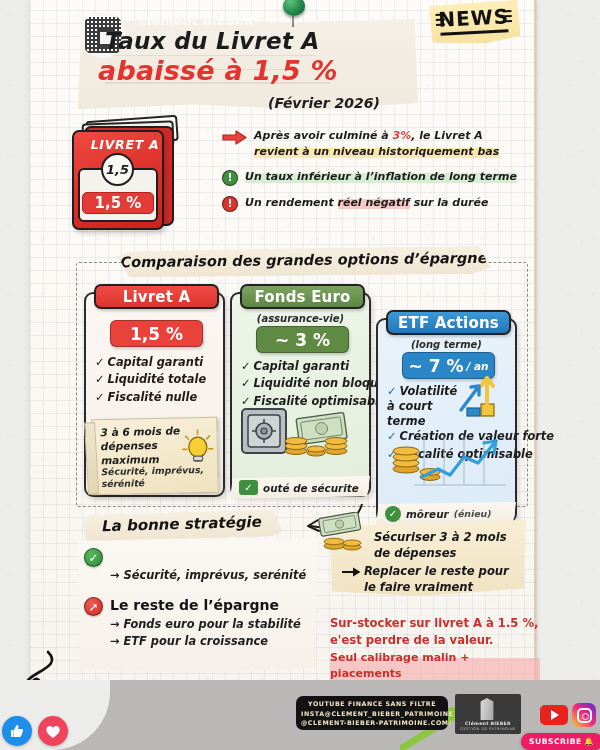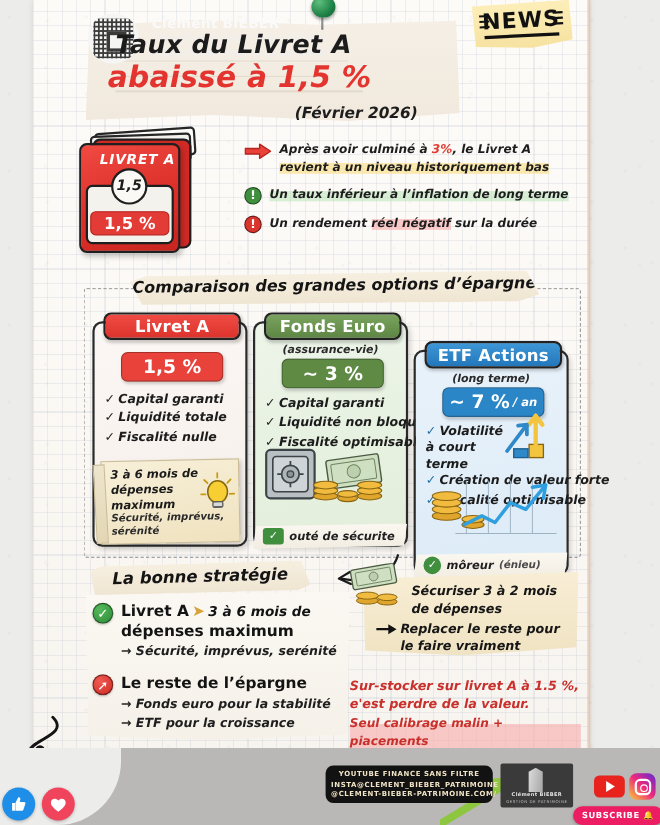--- a/index.html
+++ b/index.html
@@ -312,22 +312,22 @@
   #note-right .l2 {
     position:absolute; left:34px; top:44px; width:160px;
     font-size:11.6px; font-style:italic; font-weight:700; color:#161616; line-height:1.35;
   }
   #note-right .blkarr {
     position:absolute; left:12px; top:46px; width:19px; height:12px;
   }
   #cash-clip { position:absolute; left:318px; top:512px; width:56px; height:40px; z-index:6; }
 
   #warn-text {
-    position:absolute; left:318px; top:615px; width:210px; z-index:5;
-    font-size:11.6px; font-style:italic; font-weight:700; color:#c9302c; line-height:1.5;
+    position:absolute; left:330px; top:615px; width:210px; z-index:5;
+    font-size:11.6px; font-weight:700; color:#c9302c; line-height:1.5;
   }
   #warn-text .p2 { font-size:11px; font-weight:600; }
 
   
   #curve-arrow { position:absolute; left:296px; top:500px; width:70px; height:42px; z-index:6; }
   #left-arrow { position:absolute; left:14px; top:650px; width:56px; height:72px; z-index:9; }
 
   
   #footer {
     position:absolute; left:0; bottom:0; width:600px; height:70px; z-index:10;
@@ -596,24 +596,20 @@
   <svg id="curve-arrow" viewBox="0 0 70 42">
     <path d="M66 4 C60 26, 36 30, 14 26" fill="none" stroke="#1a1a1a" stroke-width="2"></path>
     <path d="M22 20 L12 26 L23 31" fill="none" stroke="#1a1a1a" stroke-width="2" stroke-linecap="round" stroke-linejoin="round"></path>
   </svg>
 
   <div id="strat-card"></div>
   <div id="strat-body">
     <div>
       <div class="sb-head">
         <div class="sb-ico g">✓</div>
-        <div class="sb-title">
-          <span>Livret A</span><span class="sb-arr">➤</span><span class="lite">3 à 6 mois de</span><br>
-          <span>dépenses maximum</span>
-        </div>
       </div>
       <div class="sb-sub">→ Sécurité, imprévus, serénité</div>
     </div>
     <div style="height:11px"></div>
     <div>
       <div class="sb-head">
         <div class="sb-ico r">➚</div>
         <div class="sb-title"><span>Le reste de l’épargne</span></div>
       </div>
       <div class="sb-sub">→ Fonds euro pour la stabilité</div>

